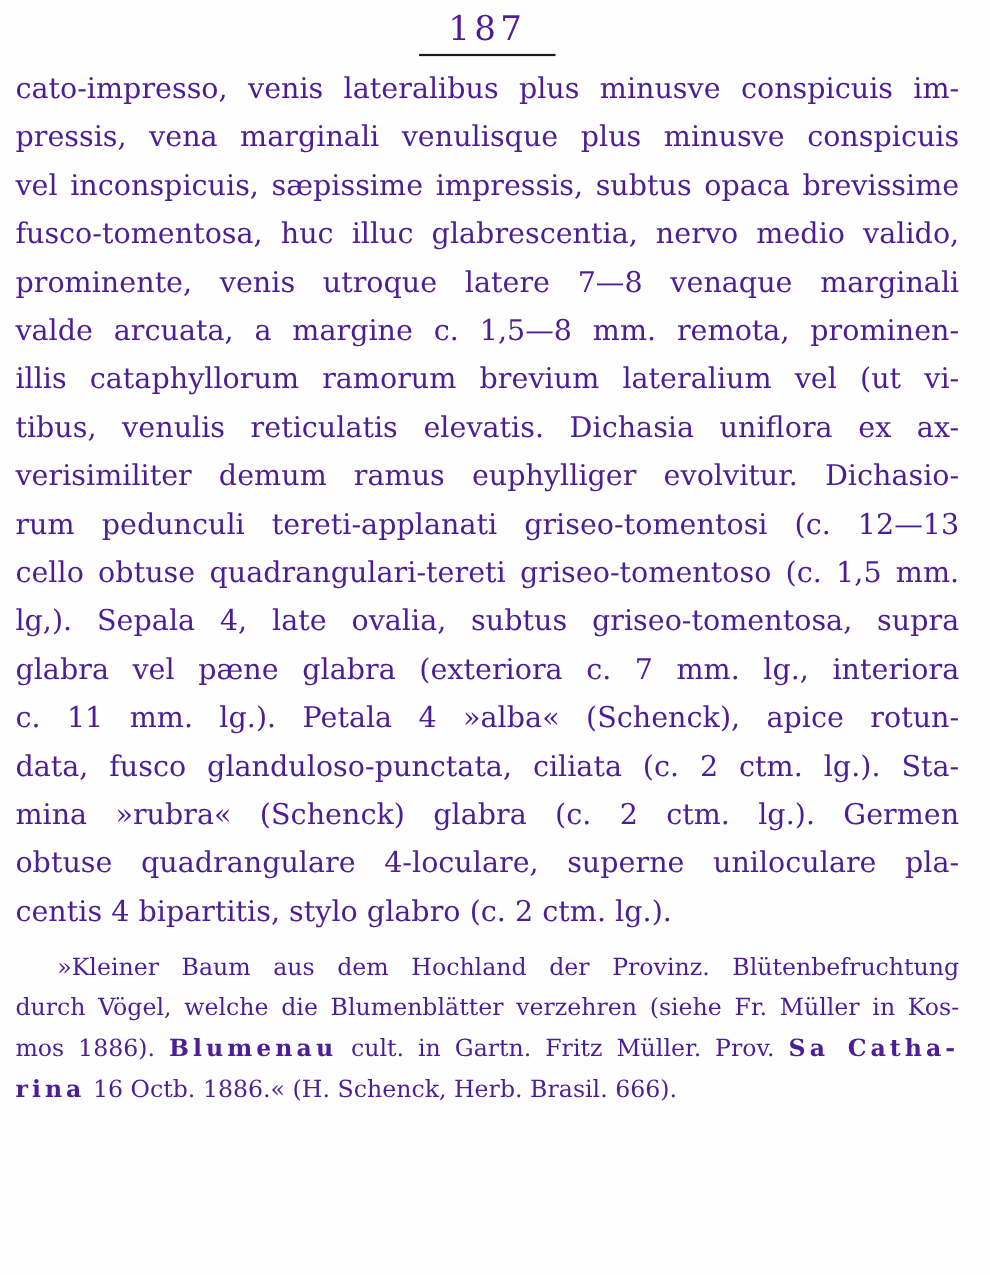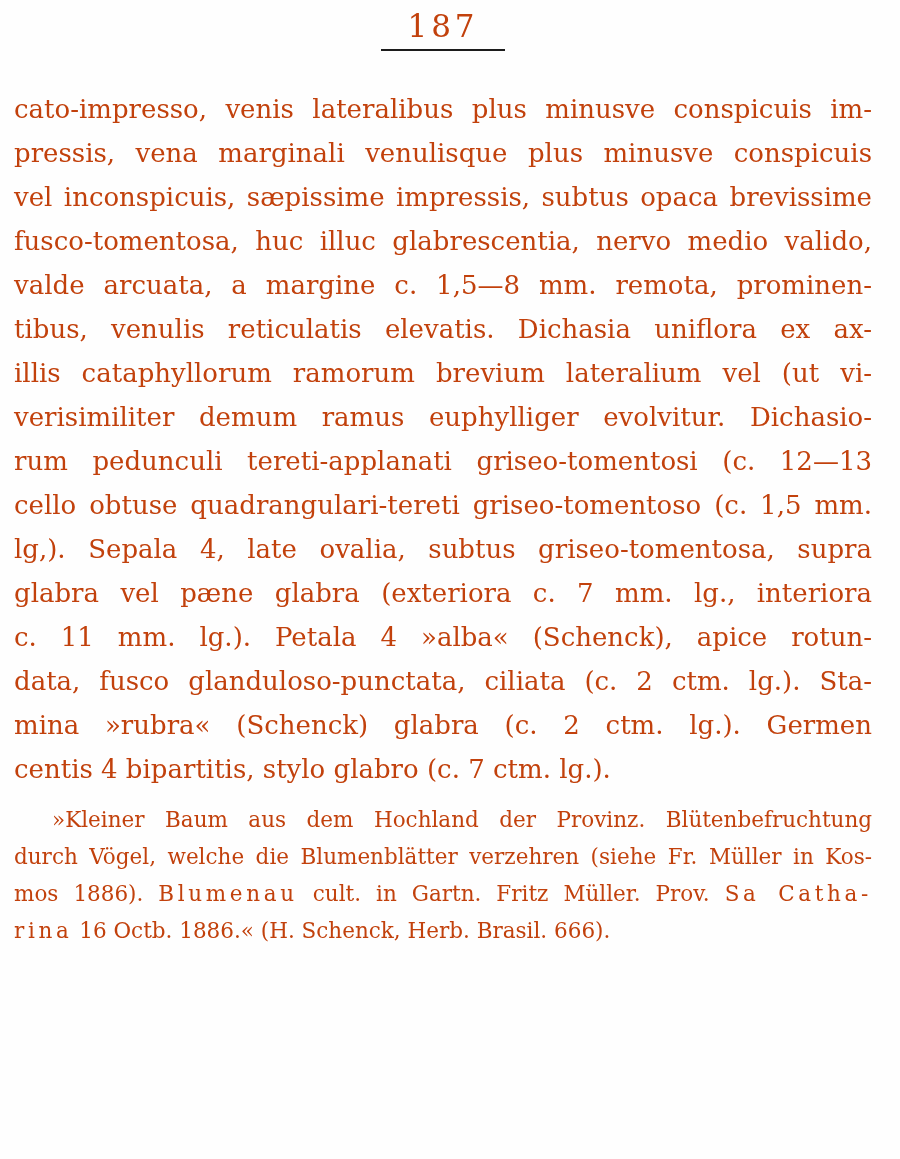--- a/index.html
+++ b/index.html
@@ -6,39 +6,39 @@
     margin: 0;
     padding: 0;
     background: #ffffff;
   }
   .page {
     position: relative;
     width: 900px;
     height: 1159px;
     box-sizing: border-box;
     background: #fefefe;
-    color: #c2410c;
+    color: #4c1d95;
     font-family: "DejaVu Serif", "Liberation Serif", serif;
     padding: 8px 28px 0 14px;
     overflow: hidden;
   }
   .page-header {
     text-align: center;
   }
   .page-number {
     display: inline-block;
     min-width: 92px;
     padding: 0 16px 5px 16px;
     font-size: 31px;
     letter-spacing: 4px;
     border-bottom: 2px solid #1c1c1c;
     text-align: center;
   }
   .body-text {
-    margin-top: 36px;
+    margin-top: 8px;
     font-size: 26px;
     line-height: 44px;
   }
   .footnote-text {
     margin-top: 10px;
     font-size: 21.5px;
     line-height: 37px;
   }
   .text-line {
     width: 100%;
@@ -47,47 +47,50 @@
   .text-line.justify {
     text-align: justify;
     -moz-text-align-last: justify;
     text-align-last: justify;
   }
   .text-line.indent {
     text-indent: 38px;
   }
   .spaced {
     letter-spacing: 0.17em;
+    font-weight: bold;
   }
 </style>
 </head>
 <body>
 
 <div class="page">
   <div class="page-header">
     <div class="page-number">187</div>
   </div>
 
   <div class="body-text" id="body-text">
       <div class="text-line justify"><span>cato-impresso, venis lateralibus plus minusve conspicuis im-</span></div>
       <div class="text-line justify"><span>pressis, vena marginali venulisque plus minusve conspicuis</span></div>
       <div class="text-line justify"><span>vel inconspicuis, sæpissime impressis, subtus opaca brevissime</span></div>
       <div class="text-line justify"><span>fusco-tomentosa, huc illuc glabrescentia, nervo medio valido,</span></div>
+      <div class="text-line justify"><span>prominente, venis utroque latere 7—8 venaque marginali</span></div>
       <div class="text-line justify"><span>valde arcuata, a margine c. 1,5—8 mm. remota, prominen-</span></div>
+      <div class="text-line justify"><span>illis cataphyllorum ramorum brevium lateralium vel (ut vi-</span></div>
       <div class="text-line justify"><span>tibus, venulis reticulatis elevatis.  Dichasia uniflora ex ax-</span></div>
-      <div class="text-line justify"><span>illis cataphyllorum ramorum brevium lateralium vel (ut vi-</span></div>
       <div class="text-line justify"><span>verisimiliter demum ramus euphylliger evolvitur.  Dichasio-</span></div>
       <div class="text-line justify"><span>rum pedunculi tereti-applanati griseo-tomentosi (c. 12—13</span></div>
       <div class="text-line justify"><span>cello obtuse quadrangulari-tereti griseo-tomentoso (c. 1,5 mm.</span></div>
       <div class="text-line justify"><span>lg,).  Sepala 4, late ovalia, subtus griseo-tomentosa, supra</span></div>
       <div class="text-line justify"><span>glabra vel pæne glabra (exteriora c. 7 mm. lg., interiora</span></div>
       <div class="text-line justify"><span>c. 11 mm. lg.).  Petala 4 »alba« (Schenck), apice rotun-</span></div>
       <div class="text-line justify"><span>data, fusco glanduloso-punctata, ciliata (c. 2 ctm. lg.).  Sta-</span></div>
       <div class="text-line justify"><span>mina »rubra« (Schenck) glabra (c. 2 ctm. lg.).  Germen</span></div>
-      <div class="text-line"><span>centis 4 bipartitis, stylo glabro (c. 7 ctm. lg.).</span></div>
+      <div class="text-line justify"><span>obtuse quadrangulare 4-loculare, superne uniloculare pla-</span></div>
+      <div class="text-line"><span>centis 4 bipartitis, stylo glabro (c. 2 ctm. lg.).</span></div>
     </div>
 
   <div class="footnote-text" id="footnote-text">
       <div class="text-line justify indent"><span>»Kleiner Baum aus dem Hochland der Provinz.  Blütenbefruchtung</span></div>
       <div class="text-line justify"><span>durch Vögel, welche die Blumenblätter verzehren (siehe Fr. Müller in Kos-</span></div>
       <div class="text-line justify"><span>mos 1886).  </span><span class="spaced">Blumenau</span><span> cult. in Gartn. Fritz Müller.  Prov. </span><span class="spaced">Sa Catha-</span></div>
       <div class="text-line"><span class="spaced">rina</span><span> 16 Octb. 1886.«  (H. Schenck, Herb. Brasil. 666).</span></div>
     </div>
 </div>
 

